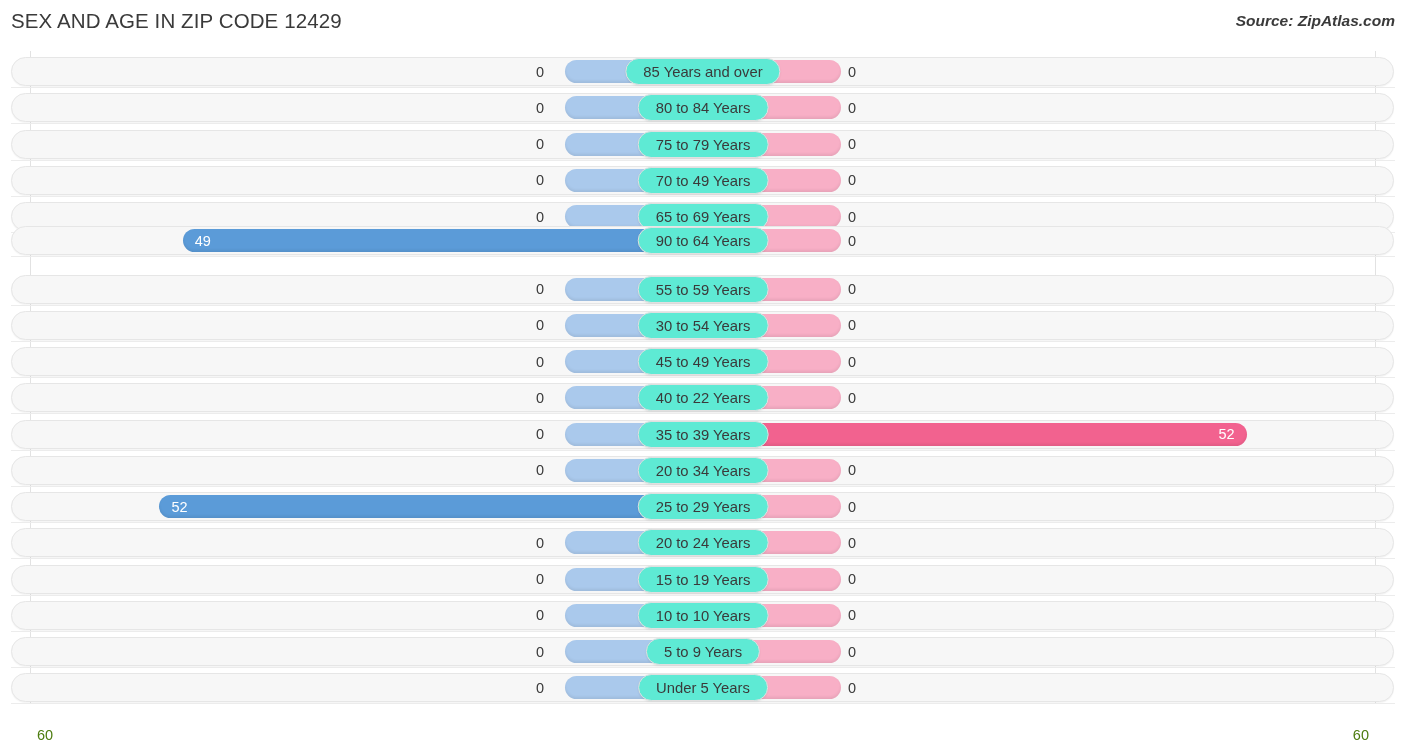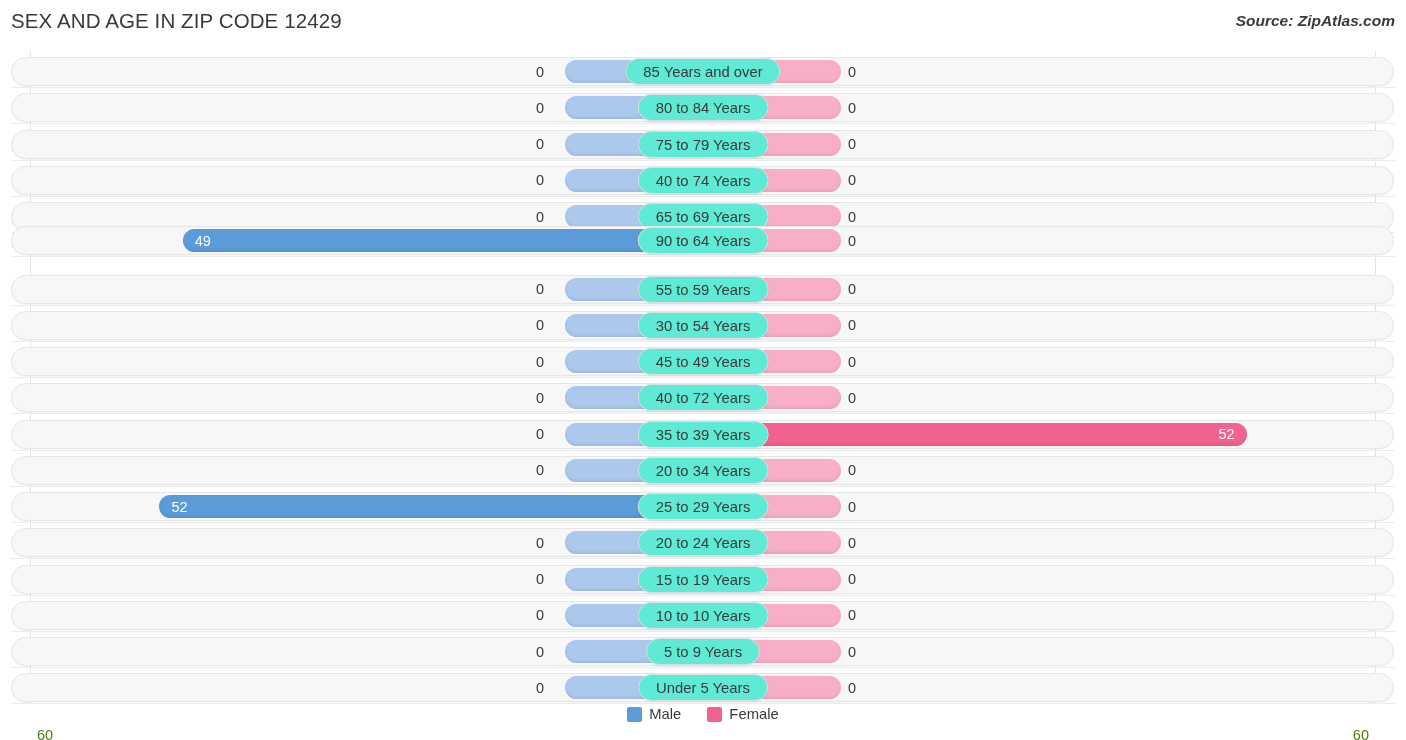--- a/index.html
+++ b/index.html
@@ -148,21 +148,21 @@
           <div class="val-out right">0</div>
           <div class="age-pill">75 to 79 Years</div>
           <div class="row-sep"></div>
         </div>
         <div class="row" style="top: 112.75px;">
           <div class="track"></div>
           <div class="bar bar-male zero" style="left: 565px; width: 138px;"></div>
           <div class="bar bar-female zero" style="left: 703px; width: 138px;"></div>
           <div class="val-out left">0</div>
           <div class="val-out right">0</div>
-          <div class="age-pill">40 to 74 Years</div>
+          <div class="age-pill">70 to 49 Years</div>
           <div class="row-sep"></div>
         </div>
         <div class="row" style="top: 149px;">
           <div class="track"></div>
           <div class="bar bar-male zero" style="left: 565px; width: 138px;"></div>
           <div class="bar bar-female zero" style="left: 703px; width: 138px;"></div>
           <div class="val-out left">0</div>
           <div class="val-out right">0</div>
           <div class="age-pill">65 to 69 Years</div>
           <div class="row-sep"></div>
@@ -203,21 +203,21 @@
           <div class="val-out right">0</div>
           <div class="age-pill">45 to 49 Years</div>
           <div class="row-sep"></div>
         </div>
         <div class="row" style="top: 330.25px;">
           <div class="track"></div>
           <div class="bar bar-male zero" style="left: 565px; width: 138px;"></div>
           <div class="bar bar-female zero" style="left: 703px; width: 138px;"></div>
           <div class="val-out left">0</div>
           <div class="val-out right">0</div>
-          <div class="age-pill">40 to 72 Years</div>
+          <div class="age-pill">40 to 22 Years</div>
           <div class="row-sep"></div>
         </div>
         <div class="row" style="top: 366.5px;">
           <div class="track"></div>
           <div class="bar bar-male zero" style="left: 565px; width: 138px;"></div>
           <div class="bar bar-female" style="left: 703px; width: 543.6px;">
             <span class="bar-val">52</span>
           </div>
           <div class="val-out left">0</div>
           <div class="age-pill">35 to 39 Years</div>
@@ -286,24 +286,14 @@
           <div class="val-out right">0</div>
           <div class="age-pill">Under 5 Years</div>
           <div class="row-sep"></div>
         </div>
       </div>
   </div>
 
   <div class="axis-lbl left">60</div>
   <div class="axis-lbl right">60</div>
 
-  <div id="legend">
-      <div class="legend-item">
-        <span class="legend-swatch" style="background: rgb(91, 155, 216);"></span>
-        <span class="legend-label">Male</span>
-      </div>
-      <div class="legend-item">
-        <span class="legend-swatch" style="background: rgb(242, 98, 143);"></span>
-        <span class="legend-label">Female</span>
-      </div>
-    </div>
 
 </div>
 
 </body></html>

